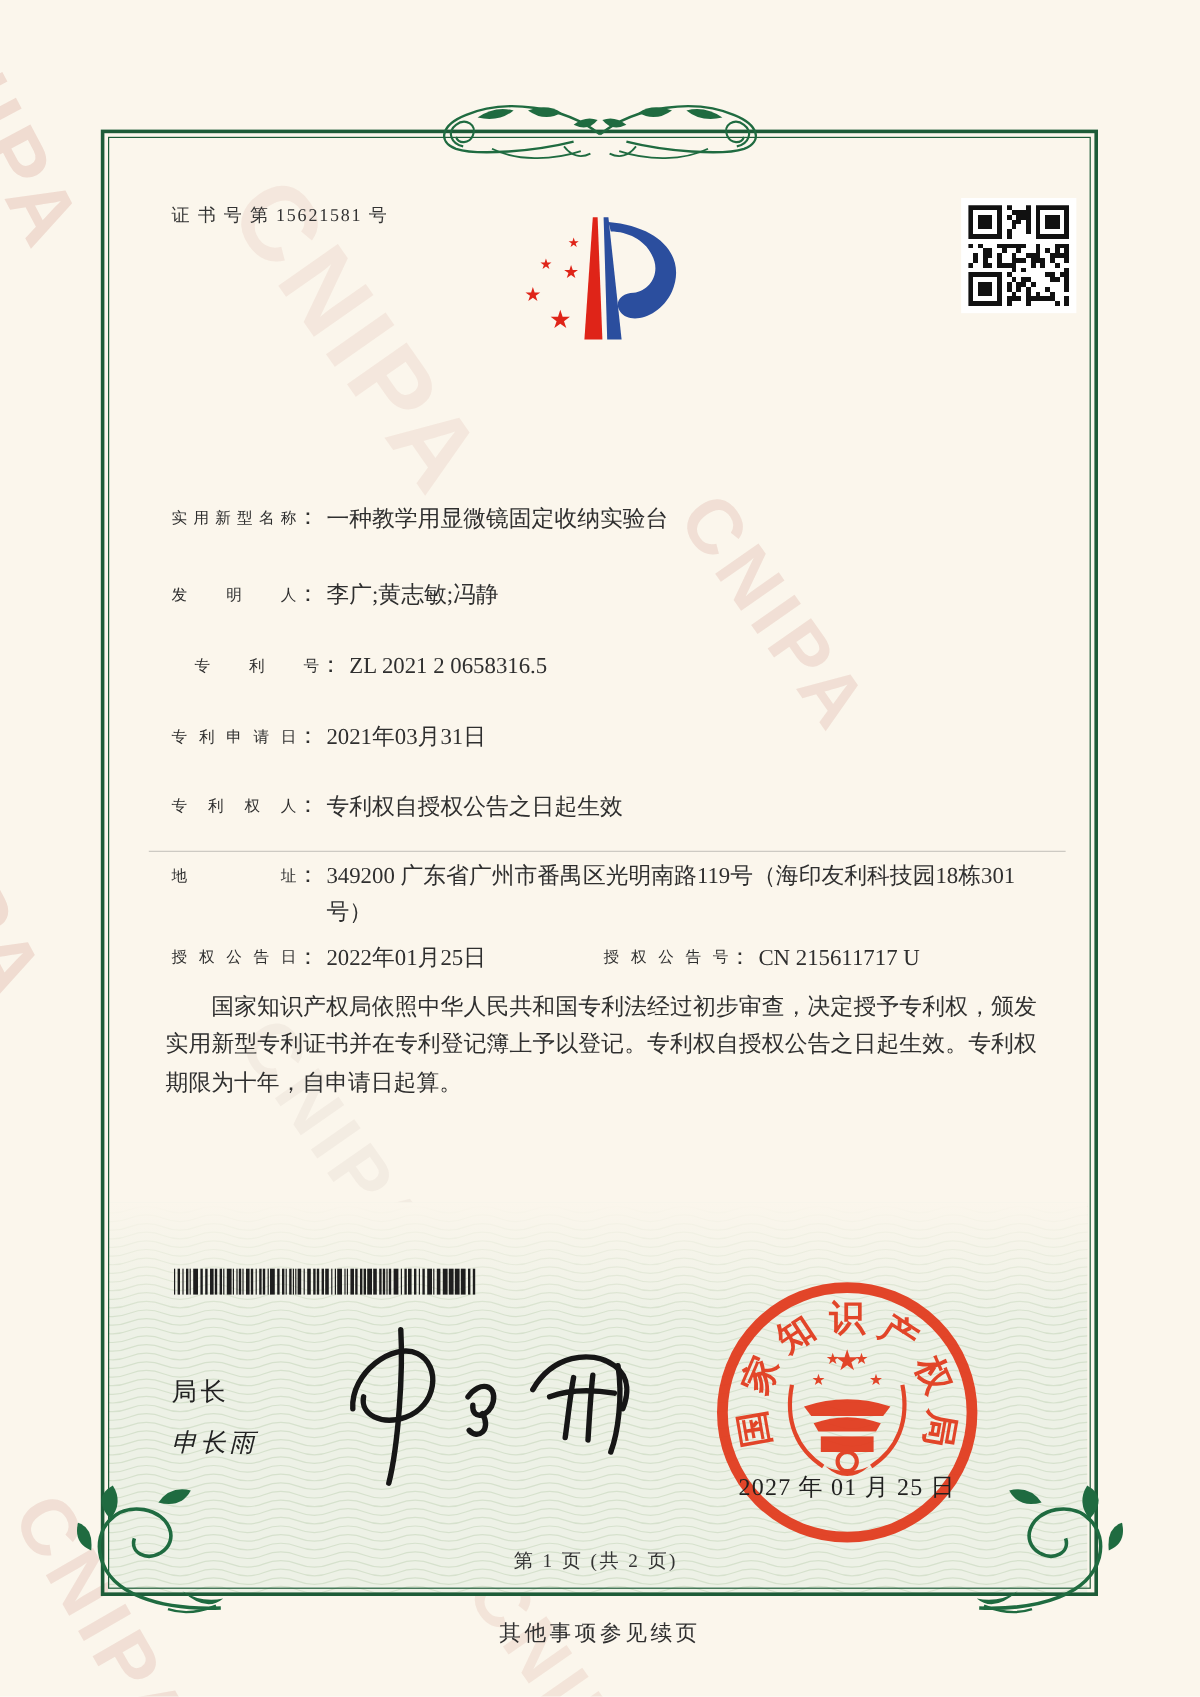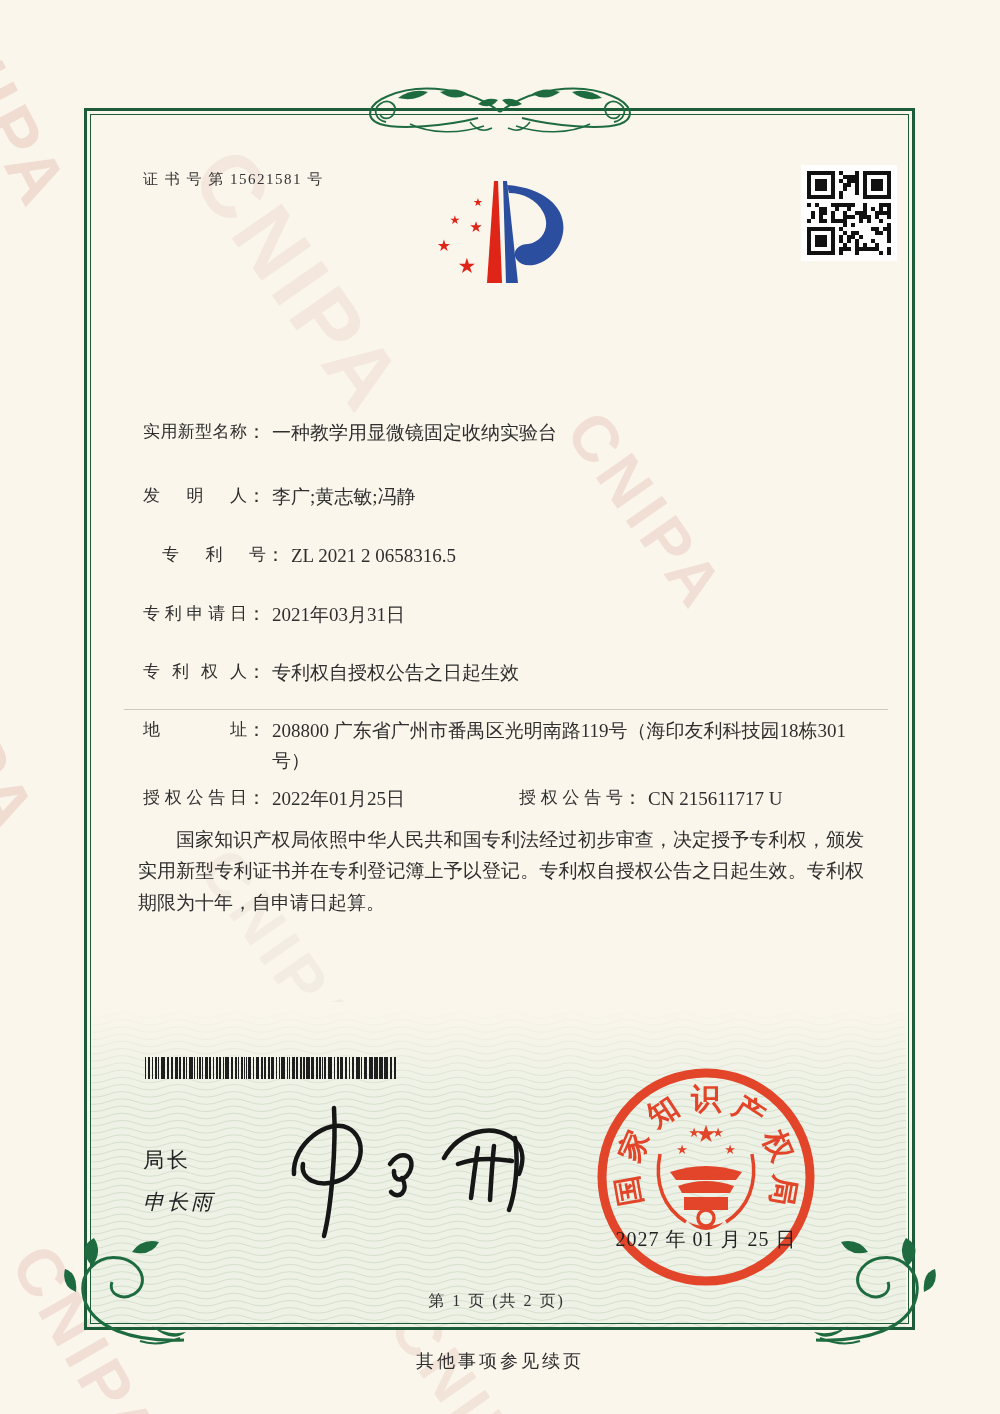--- a/index.html
+++ b/index.html
@@ -30,24 +30,24 @@
   .ornament .fl{fill:#1f6b40; stroke:none;}
   
   .cert-no{position:absolute; left:143px; top:170px; font-size:15px; letter-spacing:1.5px; color:#333;}
   .qr-box{position:absolute; left:801px; top:165px; width:96px; height:96px; background:#fff;}
   .qr-box svg{position:absolute; left:6px; top:6px;}
   .logo{position:absolute; left:420px; top:173px;}
   .title{position:absolute; left:84px; top:302px; width:825px; text-align:center;
     font-size:40px; font-weight:bold; letter-spacing:9px; color:#141414;}
   
   .frow{position:absolute; left:143px; width:740px; font-size:19px; line-height:27px; color:#2f2f2f;}
-  .flabel{display:inline-block; width:104px; text-align:justify; text-align-last:justify; font-size:17px; vertical-align:top;}
+  .flabel{display:inline-block; width:104px; text-align:justify; text-align-last:justify; font-size:13px; vertical-align:top;}
   .fcolon{display:inline-block; vertical-align:top; margin-right:6px;}
   .fvalue{display:inline-block; vertical-align:top; width:596px; line-height:30px;}
-  .grant-pair2{position:absolute; left:376px; top:0;}
+  .grant-pair2{position:absolute; left:360px; top:0;}
   .grant-pair2 .fvalue{width:220px;}
   .divider{position:absolute; left:124px; top:709px; width:764px; height:0; border-top:1px solid rgba(100,100,100,.30);}
   
   .body-text{position:absolute; left:138px; top:824px; width:726px; font-size:19px;
     line-height:31.4px; text-align:justify; color:#2f2f2f;}
   .body-text div{text-indent:2em;}
   
   .barcode{position:absolute; left:145px; top:1057px;}
   .barcode rect{fill:#1e1e1e;}
   .signer{position:absolute; left:143px; font-size:21px; color:#222;
@@ -321,21 +321,21 @@
     <span class="flabel">专利号</span><span class="fcolon">：</span><span class="fvalue">ZL 2021 2 0658316.5</span>
   </div>
   <div class="frow" style="top:600px;">
     <span class="flabel">专利申请日</span><span class="fcolon">：</span><span class="fvalue">2021年03月31日</span>
   </div>
   <div class="frow" style="top:658px;">
     <span class="flabel">专利权人</span><span class="fcolon">：</span><span class="fvalue">专利权自授权公告之日起生效</span>
   </div>
   <div class="divider"></div>
   <div class="frow" style="top:716px;">
-    <span class="flabel">地址</span><span class="fcolon">：</span><span class="fvalue">208800 广东省广州市番禺区光明南路119号（海印友利科技园18栋301号）</span>
+    <span class="flabel">地址</span><span class="fcolon">：</span><span class="fvalue">349200 广东省广州市番禺区光明南路119号（海印友利科技园18栋301号）</span>
   </div>
   <div class="frow" style="top:784px;">
     <span class="flabel">授权公告日</span><span class="fcolon">：</span><span class="fvalue" style="width:230px;">2022年01月25日</span>
     <span class="grant-pair2">
       <span class="flabel">授权公告号</span><span class="fcolon">：</span><span class="fvalue">CN 215611717 U</span>
     </span>
   </div>
 
   <div class="body-text">
     <div>国家知识产权局依照中华人民共和国专利法经过初步审查，决定授予专利权，颁发实用新型专利证书并在专利登记簿上予以登记。专利权自授权公告之日起生效。专利权期限为十年，自申请日起算。</div>

